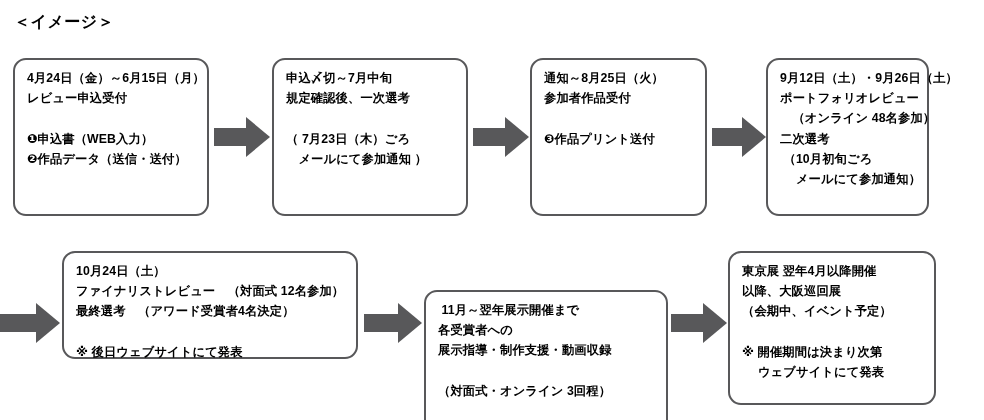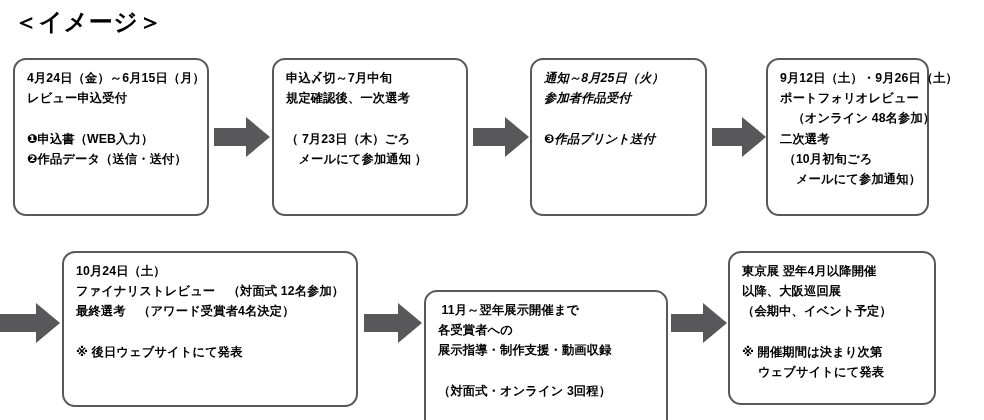--- a/index.html
+++ b/index.html
@@ -13,21 +13,21 @@
     position: relative;
     font-family: "Liberation Sans", "DejaVu Sans", sans-serif;
     color: #000000;
     overflow: hidden;
   }
 
   #page-title {
     position: absolute;
     left: 14px;
     top: 8px;
-    font-size: 24px;
+    font-size: 16px;
     font-weight: bold;
     letter-spacing: 0.5px;
     line-height: 28px;
     white-space: pre;
   }
 
   .flow-box {
     position: absolute;
     box-sizing: border-box;
     border: 2.5px solid #58585a;
@@ -94,21 +94,21 @@
 
 （ 7月23日（木）ごろ
 　メールにて参加通知 ）</div>
 </div>
 
 <div class="arrow" style="left:473px; top:117px; width:56px;">
   <div class="shaft" style="width:34px;"></div>
   <div class="head"></div>
 </div>
 
-<div class="flow-box" style="left:530px; top:58px; width:177px; height:158px;font-style:italic;">
+<div class="flow-box" style="left:530px; top:58px; width:177px; height:158px;">
   <div class="box-text">通知～8月25日（火）
 参加者作品受付
 
 ❸作品プリント送付</div>
 </div>
 
 <div class="arrow" style="left:712px; top:117px; width:54px;">
   <div class="shaft" style="width:32px;"></div>
   <div class="head"></div>
 </div>
@@ -120,21 +120,21 @@
 二次選考
  （10月初旬ごろ
 　 メールにて参加通知）</div>
 </div>
 
 <div class="arrow" style="left:0px; top:303px; width:60px;">
   <div class="shaft" style="width:38px;"></div>
   <div class="head"></div>
 </div>
 
-<div class="flow-box" style="left:62px; top:251px; width:296px; height:156px;">
+<div class="flow-box" style="left:62px; top:251px; width:296px; height:108px;">
   <div class="box-text">10月24日（土）
 ファイナリストレビュー　（対面式 12名参加）
 最終選考　（アワード受賞者4名決定）
 
 ※ 後日ウェブサイトにて発表</div>
 </div>
 
 <div class="arrow" style="left:364px; top:303px; width:58px;">
   <div class="shaft" style="width:36px;"></div>
   <div class="head"></div>

